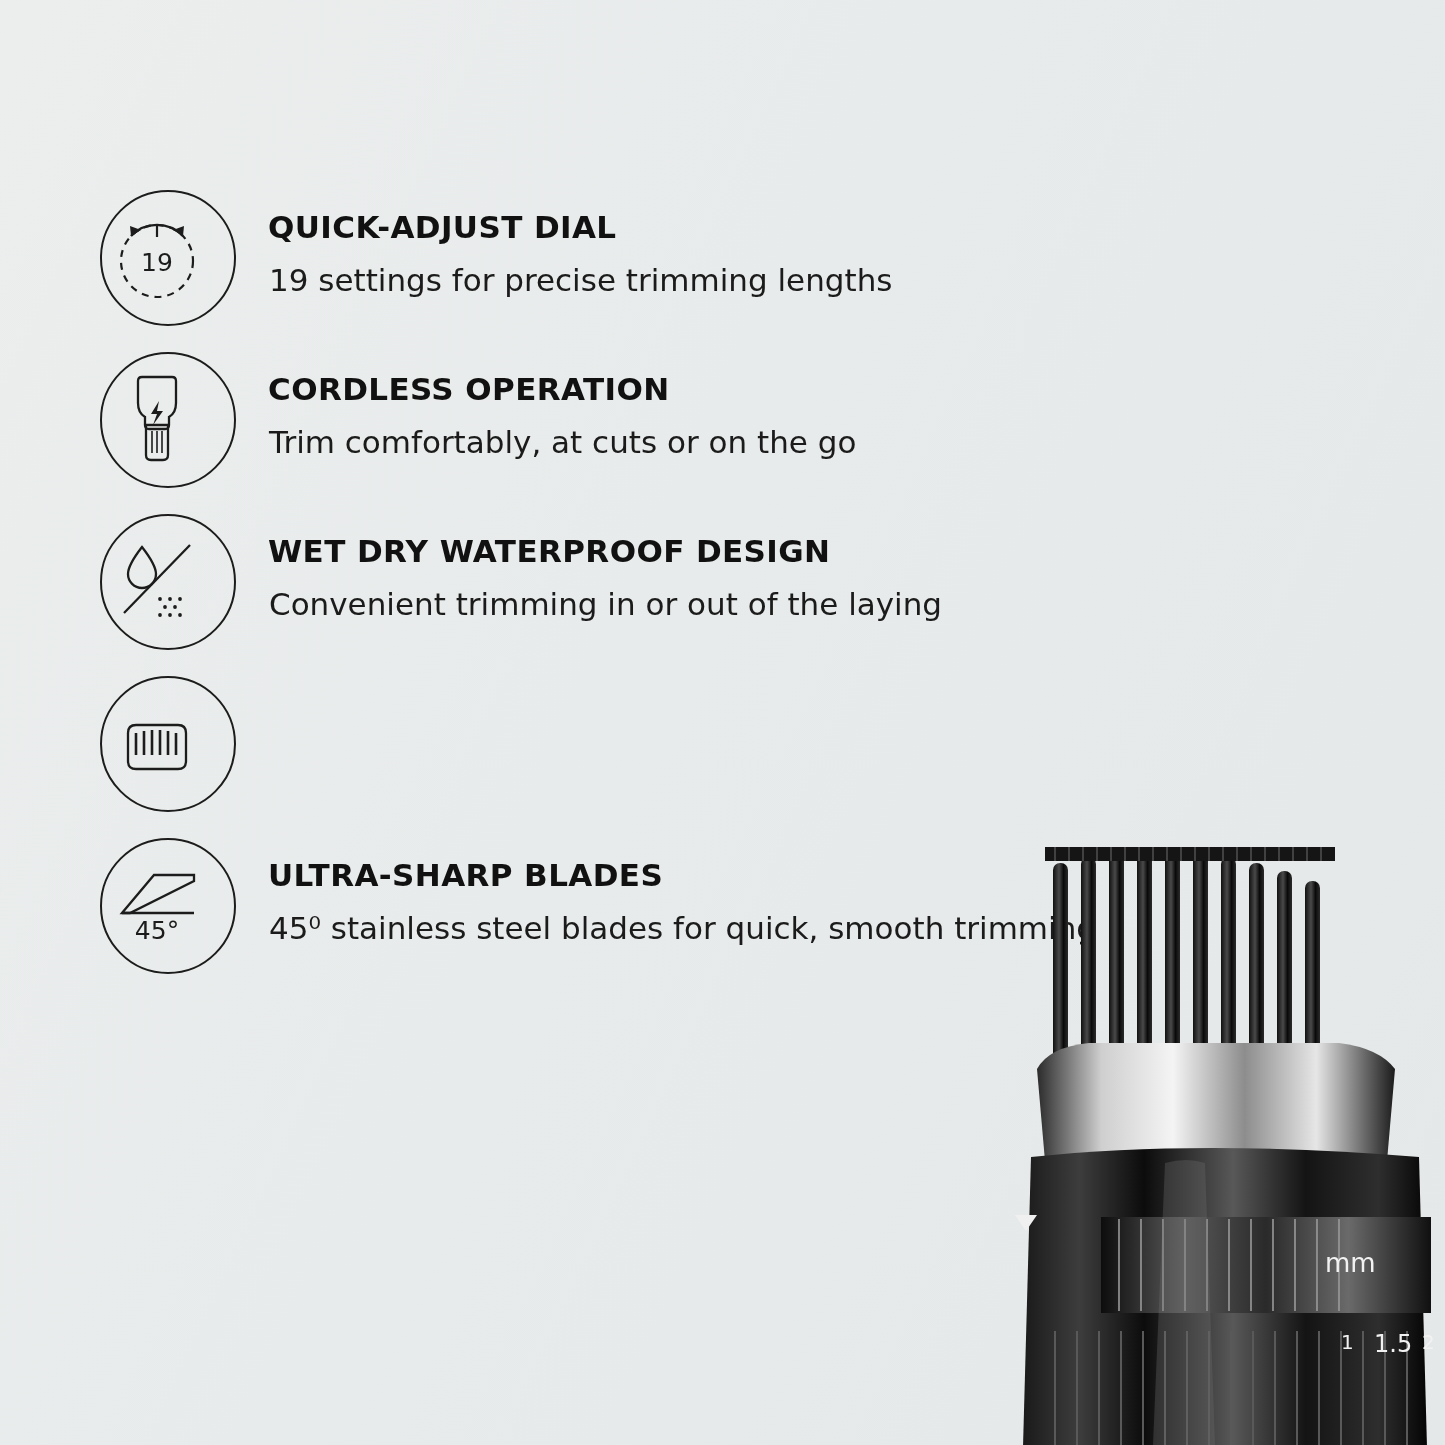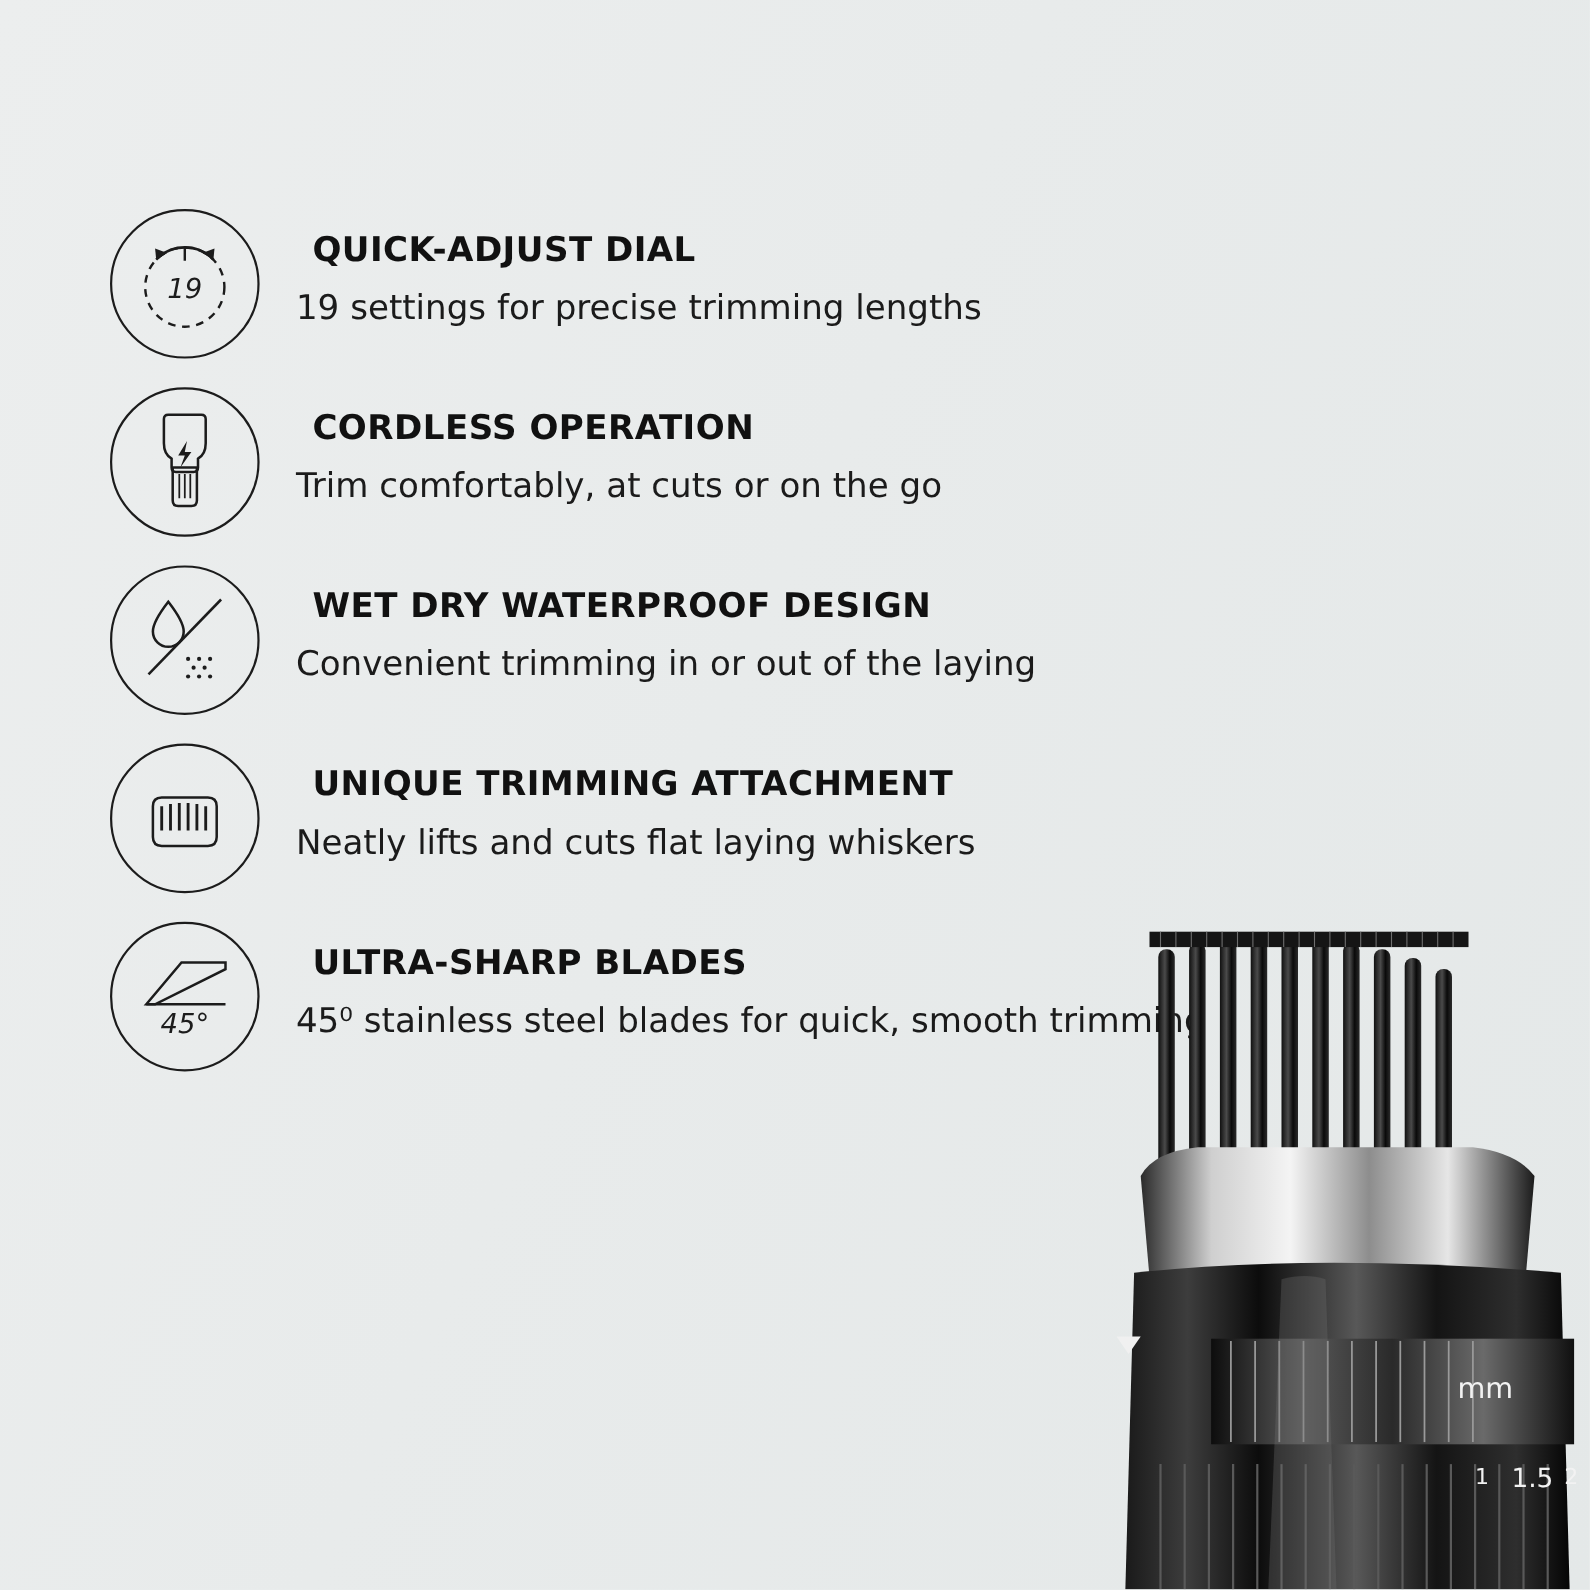--- a/index.html
+++ b/index.html
@@ -34,36 +34,34 @@
     margin-bottom: 26px;
   }
   .icon-wrap {
     flex: 0 0 auto;
     width: 136px;
     height: 136px;
     border: 2px solid #1c1c1c;
     border-radius: 50%;
     display: flex;
     align-items: center;
-    justify-content: center;
     box-sizing: border-box;
-    font-style: italic;
   }
   .feature-text {
     padding-left: 32px;
     padding-top: 20px;
   }
   .f-title {
     font-family: "DejaVu Sans", sans-serif;
     font-weight: bold;
     font-size: 31px;
     letter-spacing: 0.4px;
     color: #111111;
     line-height: 1.15;
-    margin: 0 0 12px 16px;
+    margin: 0 0 12px 0;
     white-space: nowrap;
   }
   .f-desc {
     font-family: "DejaVu Sans", sans-serif;
     font-weight: 400;
     font-size: 31px;
     color: #1b1b1b;
     line-height: 1.45;
     margin: 1px;
     max-width: 830px;
@@ -159,24 +157,20 @@
           <path d="M26 44 q0 -8 8 -8 h42 q8 0 8 8 v28 q0 8 -8 8 h-42 q-8 0 -8 -8 z" fill="none" stroke="#1c1c1c" stroke-width="2.3"></path>
           <g stroke="#1c1c1c" stroke-width="2.6" fill="none">
             <path d="M34 44 v22"></path>
               <path d="M42 42 v24"></path>
               <path d="M50 41 v25"></path>
             <path d="M58 41 v25"></path>
               <path d="M66 42 v24"></path>
               <path d="M74 44 v22"></path>
           </g>
         </svg>
-      </div>
-      <div class="feature-text">
-        <p class="f-title">UNIQUE TRIMMING ATTACHMENT</p>
-        <p class="f-desc">Neatly lifts and cuts flat laying whiskers</p>
       </div>
     </div>
 
     <div class="feature">
       <div class="icon-wrap">
         <svg width="110" height="110" viewBox="0 0 110 110" aria-hidden="true">
           <path d="M20 62 L52 24 L92 24 L92 30 L28 62 Z" fill="none" stroke="#1c1c1c" stroke-width="2.3"></path>
           <line x1="20" y1="62" x2="92" y2="62" stroke="#1c1c1c" stroke-width="2.3"></line>
           <text x="55" y="88" text-anchor="middle" font-family="DejaVu Sans, sans-serif" font-size="25" fill="#1c1c1c">45°</text>
         </svg>

